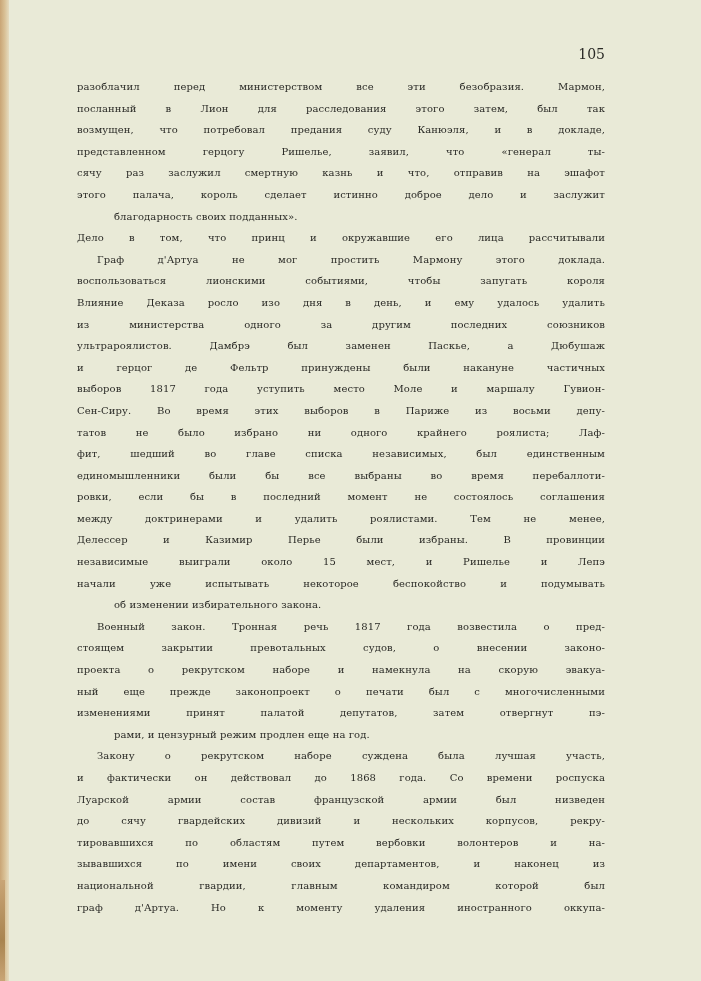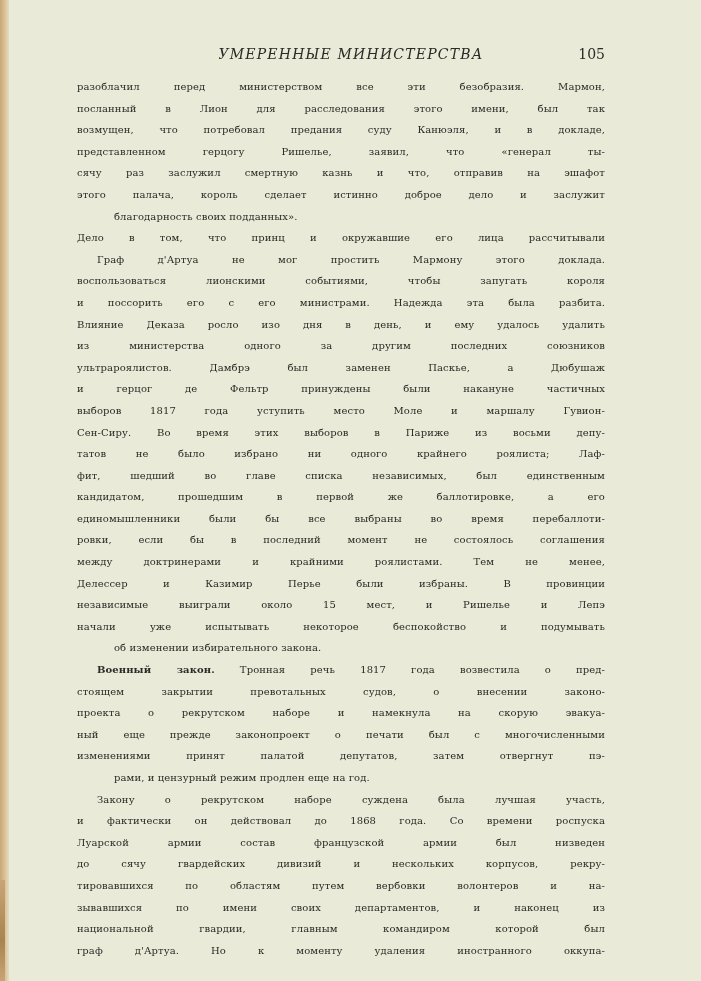--- a/index.html
+++ b/index.html
@@ -33,62 +33,59 @@
     position: absolute; top: 76px; left: 77px; width: 528px;
   }
   .line {
     display: block; height: 21.6px; line-height: 21.6px;
     font-size: 10px; white-space: nowrap;
     text-align: justify; text-align-last: justify;
     letter-spacing: 0.1px;
   }
   .line.last { text-align-last: left; margin-left: 37px; }
   .line.indent { padding-left: 20px; }
-  .runin { font-weight: bold; margin-top: 16px; }
+  .runin { font-weight: normal; margin-top: 16px; }
 </style>
 </head>
 <body>
 
 <div class="page-edge"></div>
 <div class="page-edge-dark"></div>
 
 <div class="running-head">
-  <div class="head-title">УМЕРЕННЫЕ МИНИСТЕРСТВА</div>
   <div class="page-number">105</div>
 </div>
 
 <div class="text-block">
 
   <div>
     <span class="line">разоблачил перед министерством все эти безобразия. Мармон,</span>
-    <span class="line">посланный в Лион для расследования этого имени, был так</span>
+    <span class="line">посланный в Лион для расследования этого затем, был так</span>
     <span class="line">возмущен, что потребовал предания суду Канюэля, и в докладе,</span>
     <span class="line">представленном герцогу Ришелье, заявил, что «генерал ты-</span>
     <span class="line">сячу раз заслужил смертную казнь и что, отправив на эшафот</span>
     <span class="line">этого палача, король сделает истинно доброе дело и заслужит</span>
     <span class="line last">благодарность своих подданных».</span>
   </div>
 
   <div>
     <span class="line">Дело в том, что принц и окружавшие его лица рассчитывали</span>
     <span class="line indent">Граф д'Артуа не мог простить Мармону этого доклада.</span>
     <span class="line">воспользоваться лионскими событиями, чтобы запугать короля</span>
-    <span class="line">и поссорить его с его министрами. Надежда эта была разбита.</span>
     <span class="line">Влияние Деказа росло изо дня в день, и ему удалось удалить</span>
     <span class="line">из министерства одного за другим последних союзников</span>
     <span class="line">ультрароялистов. Дамбрэ был заменен Паскье, а Дюбушаж</span>
     <span class="line">и герцог де Фельтр принуждены были накануне частичных</span>
     <span class="line">выборов 1817 года уступить место Моле и маршалу Гувион-</span>
     <span class="line">Сен-Сиру. Во время этих выборов в Париже из восьми депу-</span>
     <span class="line">татов не было избрано ни одного крайнего роялиста; Лаф-</span>
     <span class="line">фит, шедший во главе списка независимых, был единственным</span>
-    <span class="line">кандидатом, прошедшим в первой же баллотировке, а его</span>
     <span class="line">единомышленники были бы все выбраны во время перебаллоти-</span>
     <span class="line">ровки, если бы в последний момент не состоялось соглашения</span>
-    <span class="line">между доктринерами и крайними роялистами. Тем не менее,</span>
+    <span class="line">между доктринерами и удалить роялистами. Тем не менее,</span>
     <span class="line">Делессер и Казимир Перье были избраны. В провинции</span>
     <span class="line">независимые выиграли около 15 мест, и Ришелье и Лепэ</span>
     <span class="line">начали уже испытывать некоторое беспокойство и подумывать</span>
     <span class="line last">об изменении избирательного закона.</span>
   </div>
 
   <div>
     <span class="line indent"><span class="runin">Военный закон.</span><span> Тронная речь 1817 года возвестила о пред-</span></span>
     <span class="line">стоящем закрытии превотальных судов, о внесении законо-</span>
     <span class="line">проекта о рекрутском наборе и намекнула на скорую эвакуа-</span>

